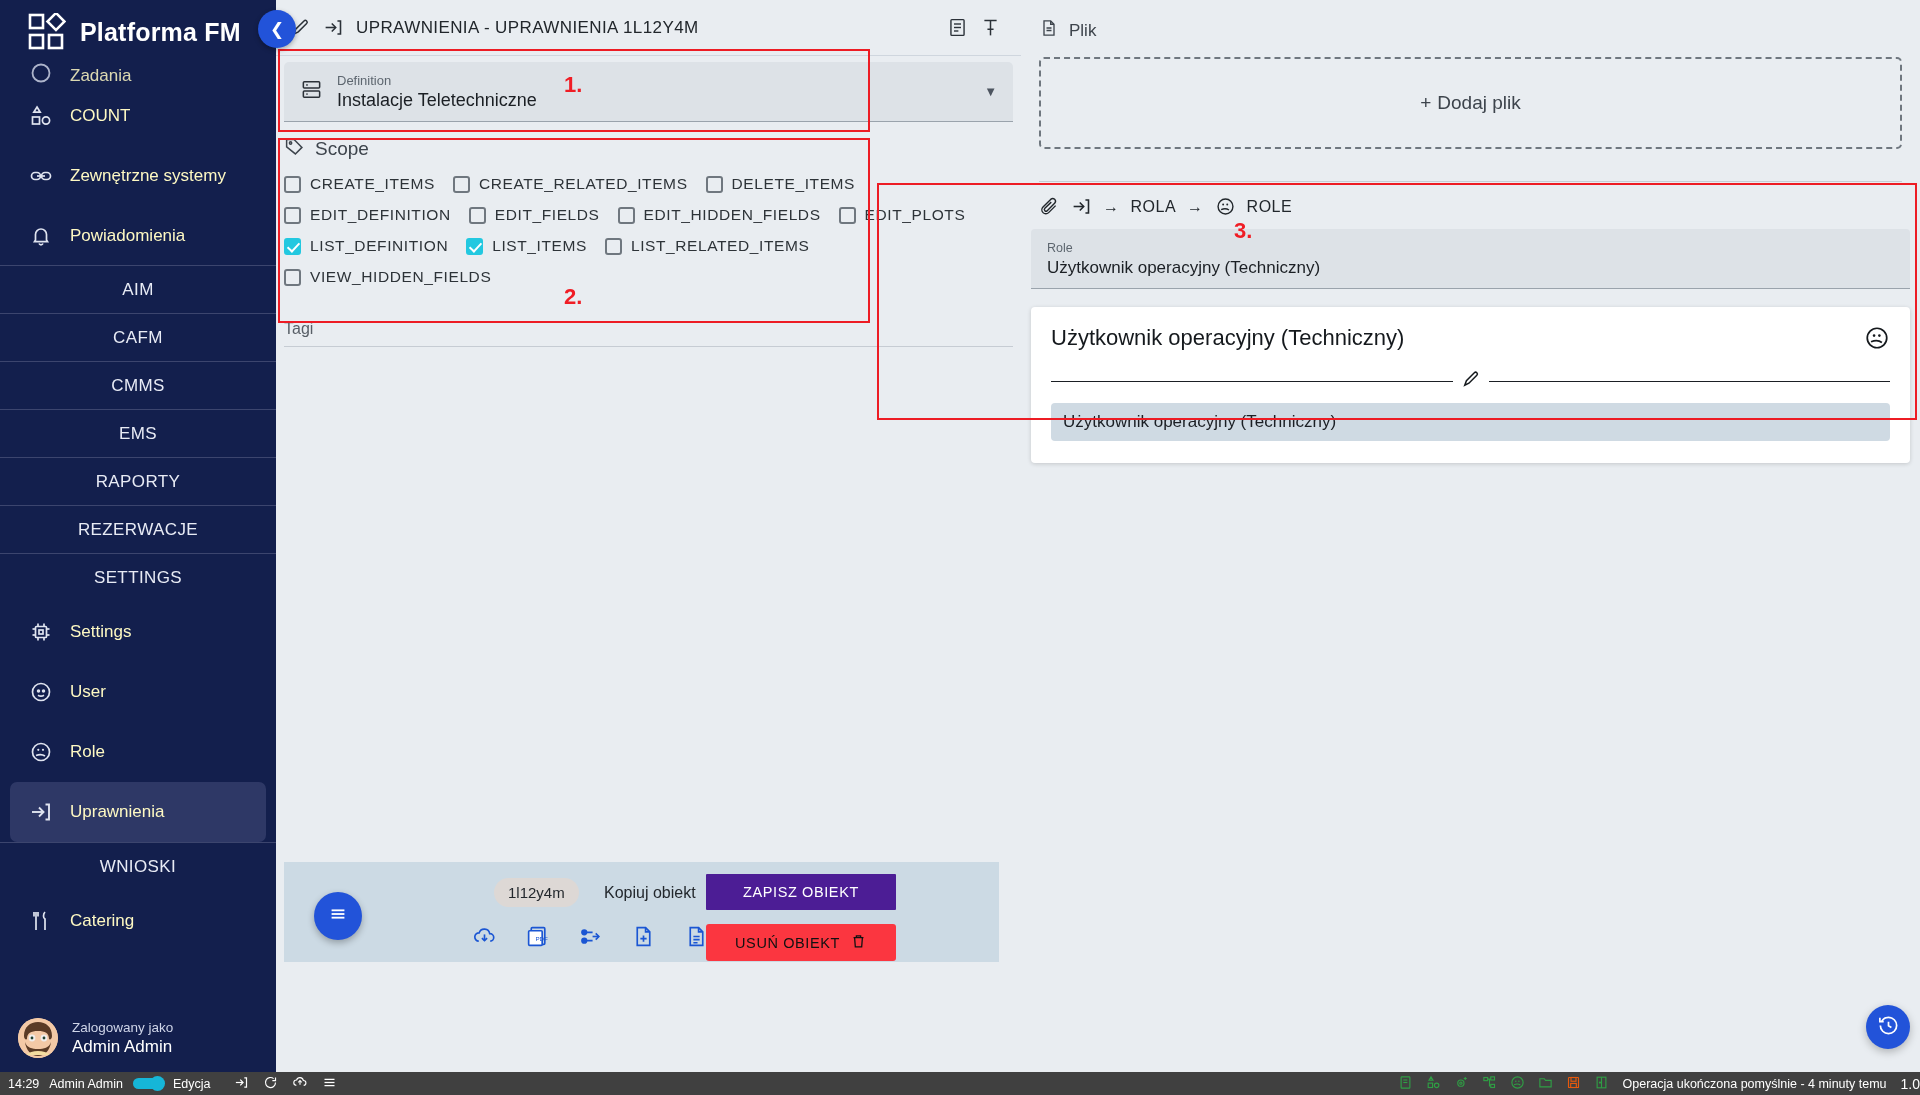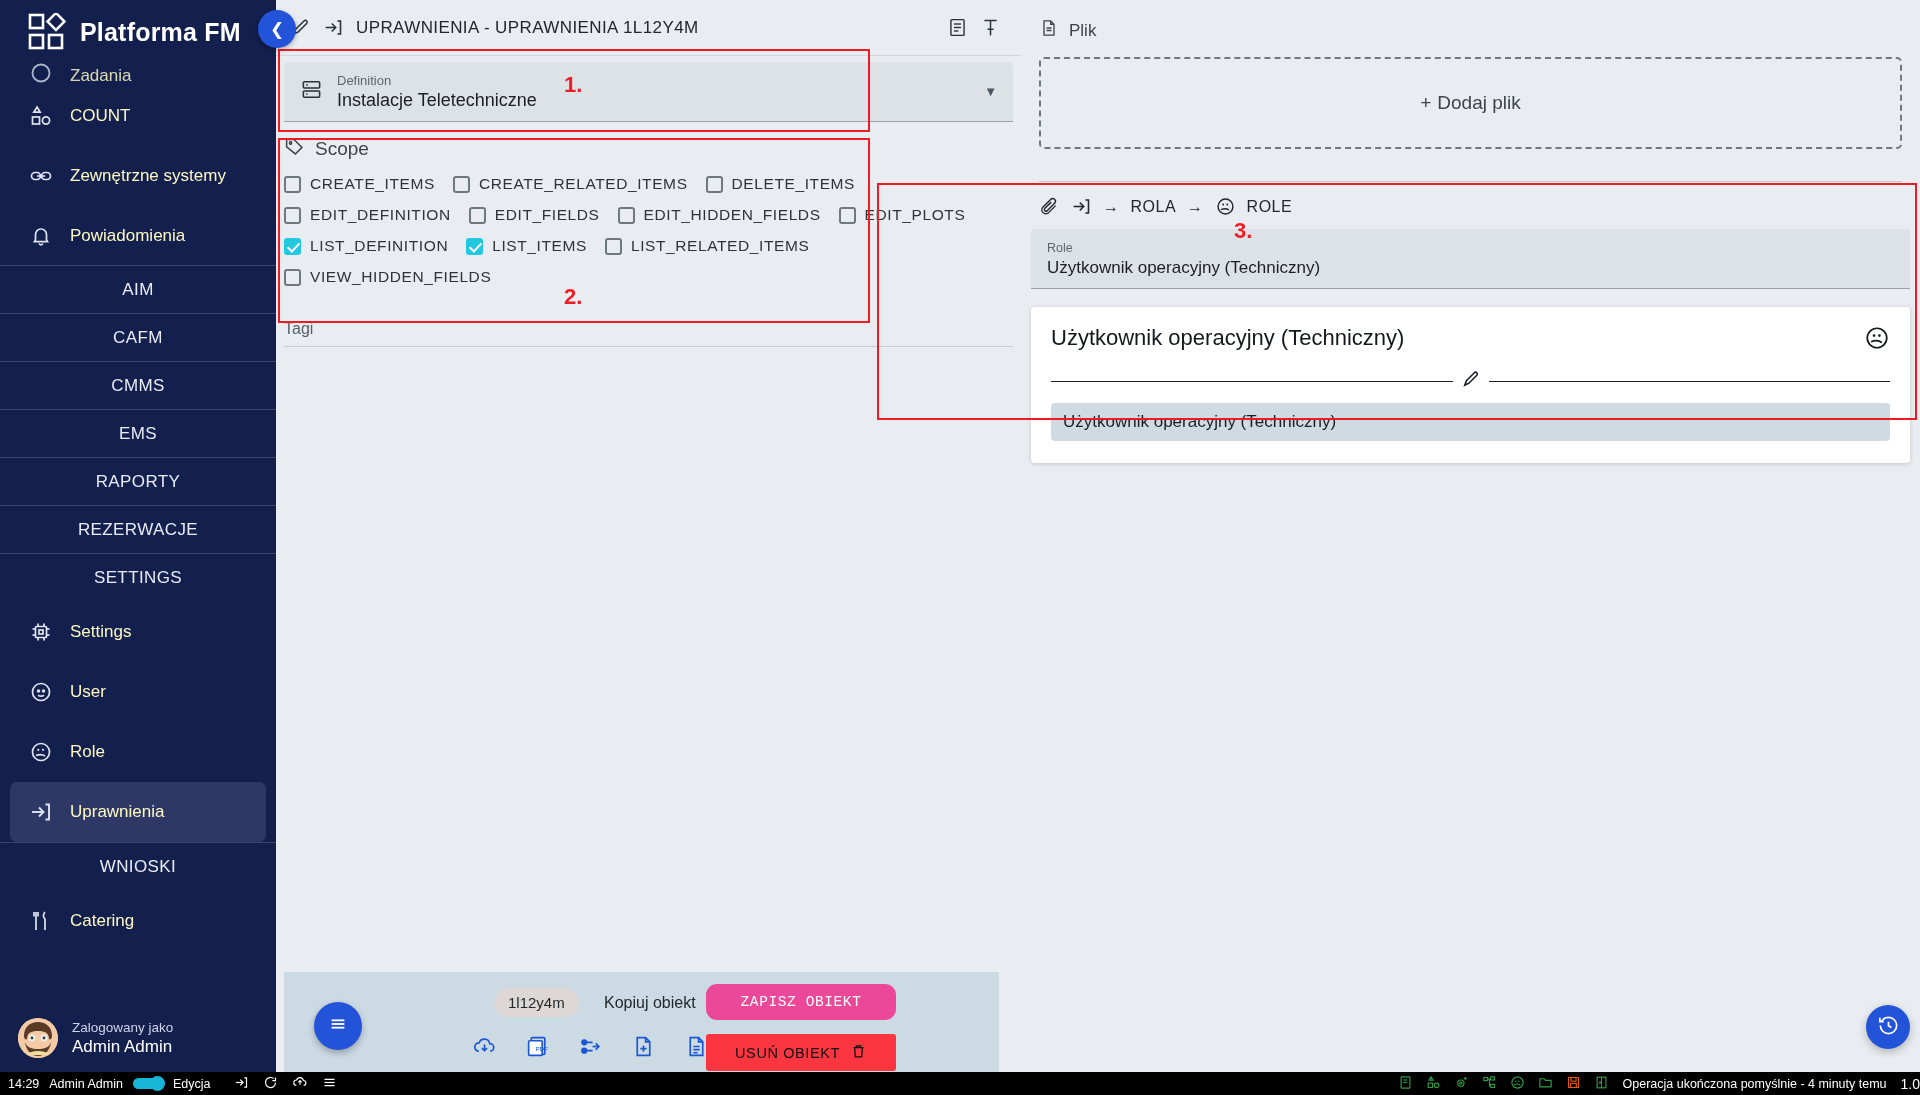--- a/index.html
+++ b/index.html
@@ -70,21 +70,21 @@
     font-size: 17px; z-index: 40; cursor: pointer;
     box-shadow: 0 2px 5px rgba(0,0,0,.3);
   }
 
   
   .content {
     position: absolute; left: 276px; top: 0;
     width: 1644px; height: 1072px;
     background: #e9edf1;
   }
-  .col-left { position: absolute; left: 0; top: 0; width: 745px; height: 1072px; }
+  .col-left { position: absolute; left: 0; top: 0; width: 745px; height: 962px; }
   .col-right { position: absolute; left: 745px; top: 0; width: 899px; height: 1072px; }
 
   .page-head {
     display: flex; align-items: center; gap: 12px;
     height: 56px; padding: 0 20px 0 14px;
     border-bottom: 1px solid #cfd6de;
   }
   .page-head .title { font-size: 17px; color: #21262b; letter-spacing: .4px; }
   .page-head .spacer { flex: 1; }
   .head-icon { cursor:pointer; display:flex; align-items:center; }
@@ -178,44 +178,44 @@
     box-shadow: 0 3px 7px rgba(0,0,0,.28);
   }
   .pill {
     position: absolute; left: 210px; top: 16px;
     background: #ddd8d5; border-radius: 16px;
     padding: 6px 14px; font-size: 15px; color: #23282d;
   }
   .copy-txt { position: absolute; left: 320px; top: 22px; font-size: 16px; color: #23282d; cursor: pointer; }
   .btn-save {
     position: absolute; left: 422px; top: 12px; width: 190px; height: 36px;
-    background: #ec4899; color: #fff; border: none; border-radius: 11px;
+    background: #4c1d95; color: #fff; border: none; border-radius: 1px;
     font-size: 14.5px; letter-spacing: .6px; cursor: pointer;
-    font-family: Liberation Mono, monospace;
+    font-family: Liberation Sans, sans-serif;
   }
   .btn-del {
     position: absolute; left: 422px; top: 62px; width: 190px; height: 37px;
     background: #fb3640; color: #111; border: none; border-radius: 3px;
     font-size: 14.5px; letter-spacing: .6px; cursor: pointer;
     display: flex; align-items: center; justify-content: center; gap: 10px;
     font-family: "Liberation Sans", sans-serif;
   }
   .icon-row { position: absolute; left: 188px; top: 62px; display: flex; gap: 28px; }
   .icon-row .ib { cursor: pointer; display: flex; align-items: center; }
   .fab-history {
     position: absolute; right: 10px; bottom: 23px;
     width: 44px; height: 44px; border-radius: 50%;
     background: #2253d9; display: flex; align-items: center; justify-content: center;
     cursor: pointer; box-shadow: 0 3px 8px rgba(0,0,0,.25);
   }
 
   
   .taskbar {
     position: absolute; left: 0; bottom: 0; width: 1920px; height: 23px;
-    background: #000000; color: #fff;
+    background: #404040; color: #fff;
     display: flex; align-items: center; font-size: 12.5px;
   }
   .tb-left { display: flex; align-items: center; gap: 10px; padding-left: 8px; }
   .toggle {
     width: 30px; height: 11px; border-radius: 6px; background: #16b6d8; position: relative;
   }
   .toggle::after {
     content: ""; position: absolute; right: -2px; top: -2px;
     width: 15px; height: 15px; border-radius: 50%; background: #16b6d8;
   }

